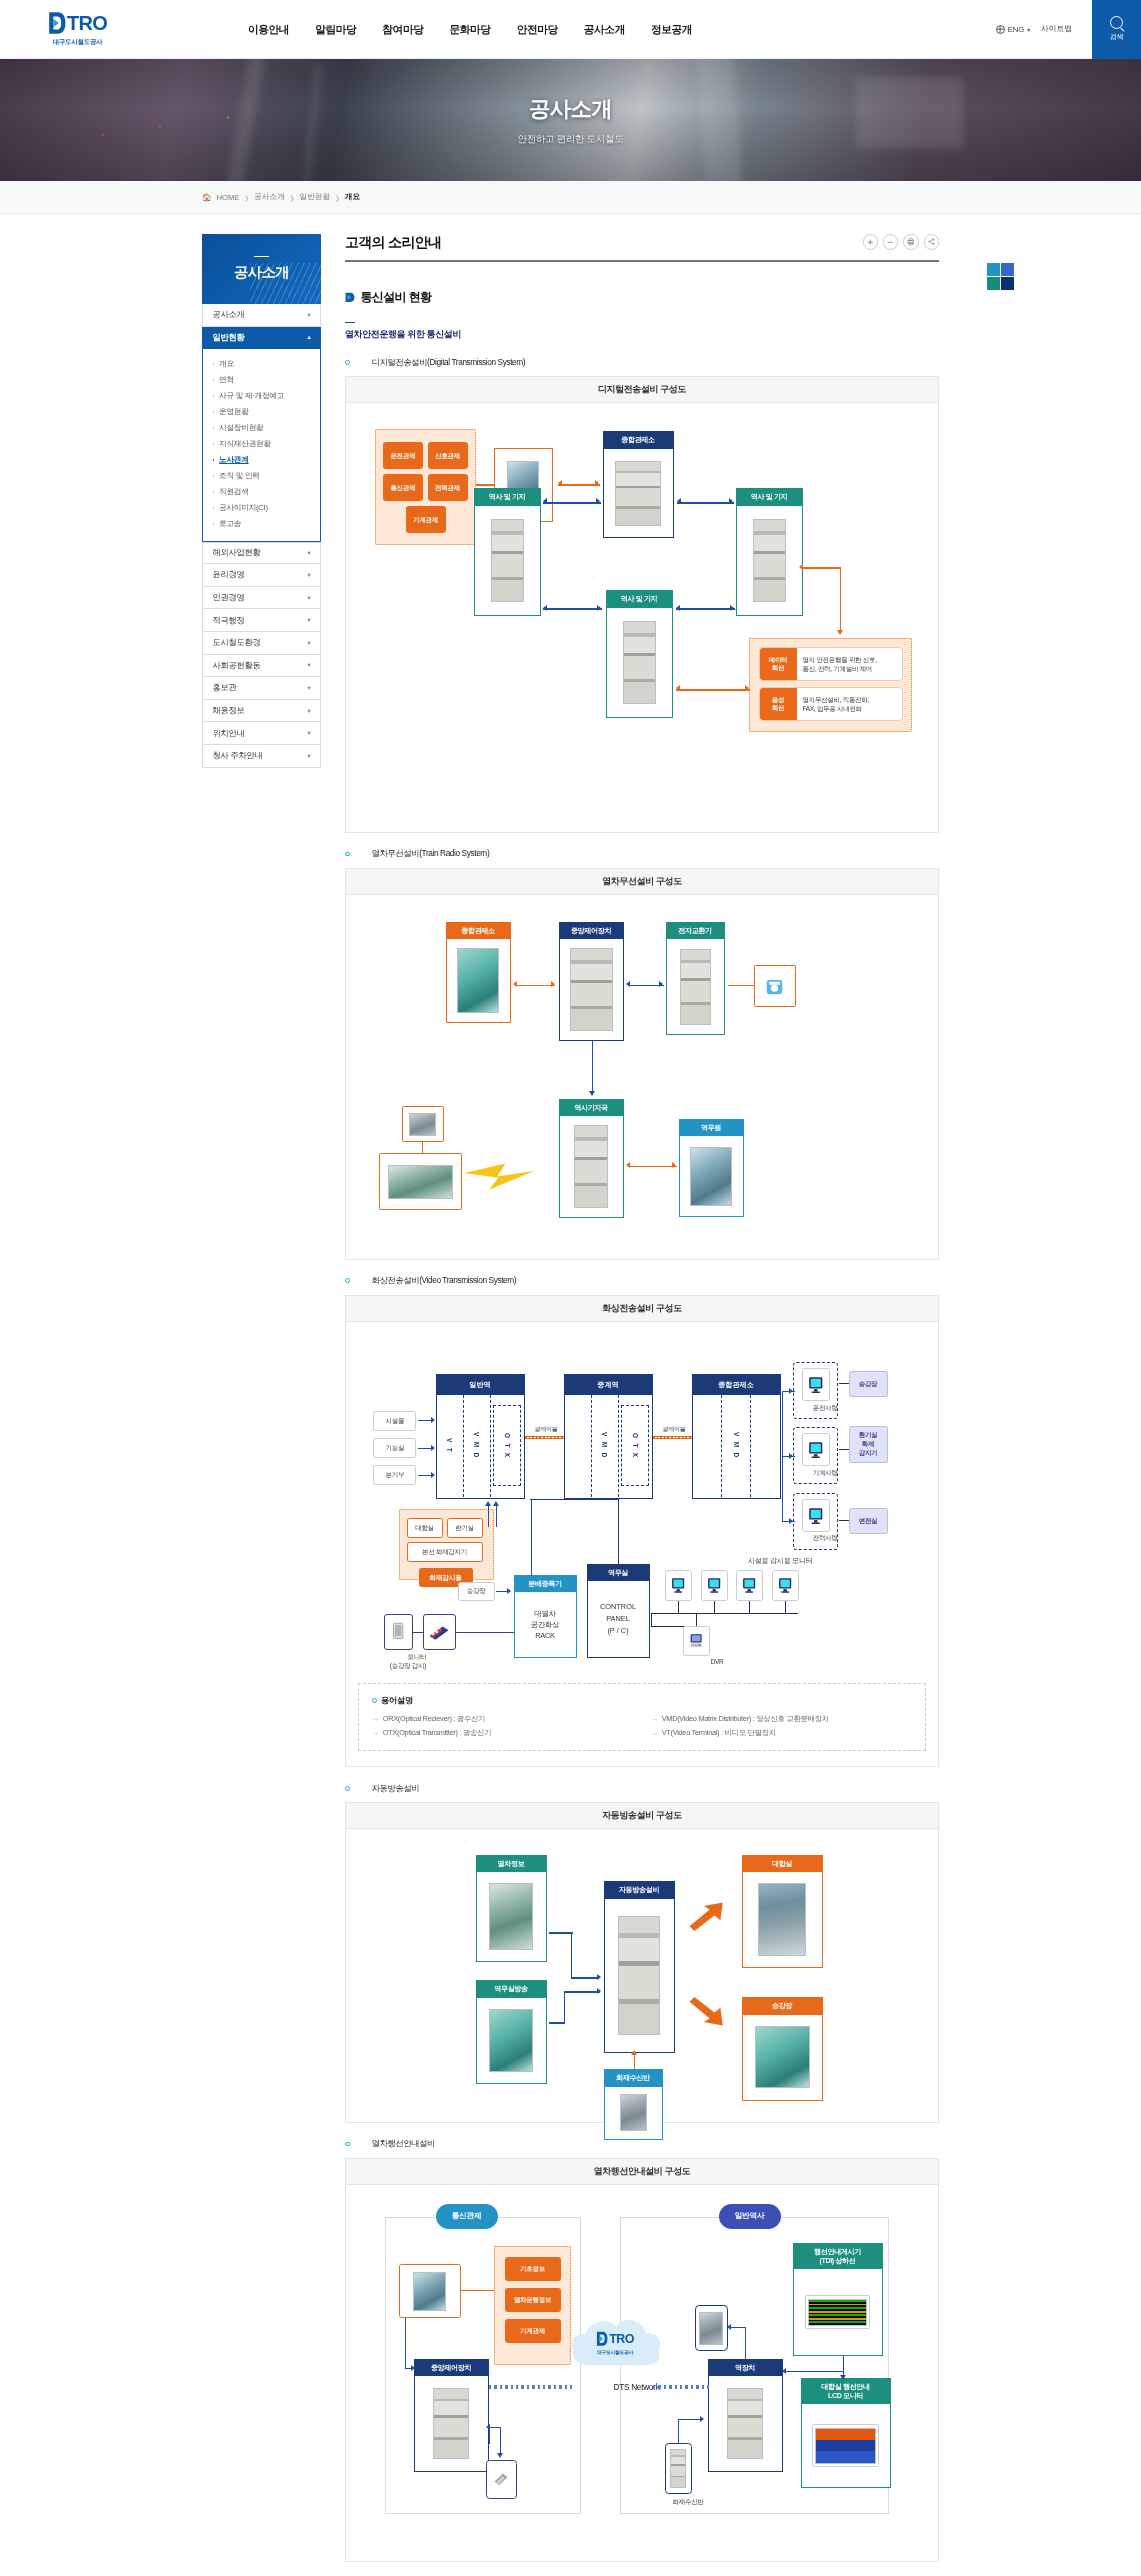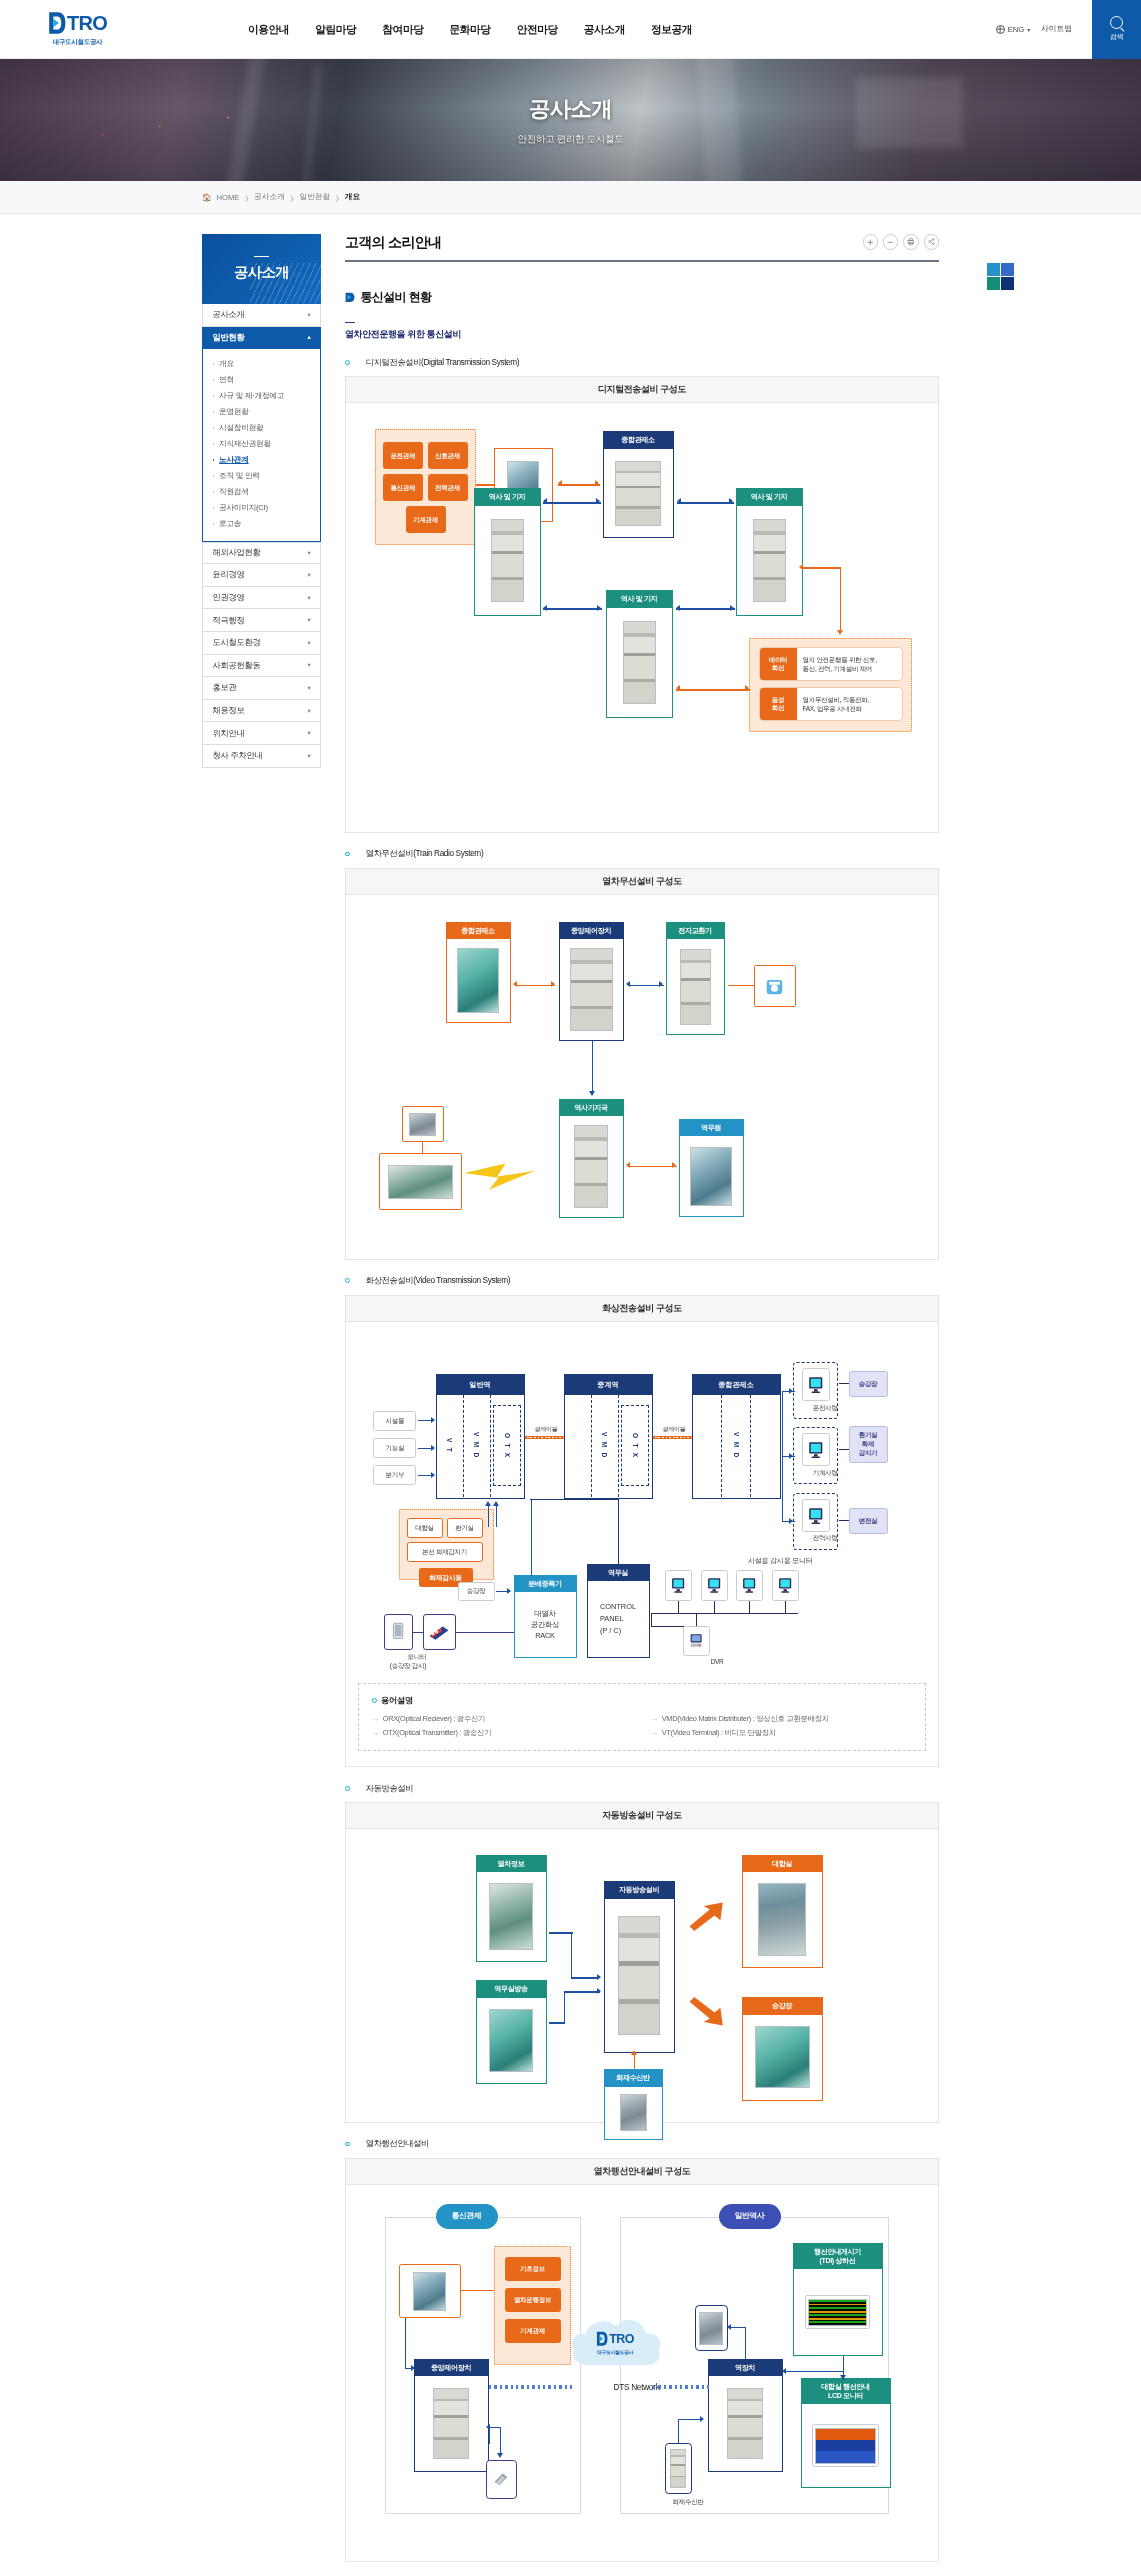--- a/index.html
+++ b/index.html
@@ -134,21 +134,21 @@
   .title-rule{ height:1.8px; background:#6b7280; margin-top:8.3px; }
 
   .sec-h2{ display:flex; align-items:center; gap:5.4px; margin-top:27px; }
   .sec-h2 .ico{ width:10px; height:10.7px; flex:0 0 10px; }
   .sec-h2 .t{ font-size:12px; font-weight:800; color:#111; letter-spacing:-0.6px; }
 
   .sec-h3-wrap{ margin-top:15.5px; }
   .sec-h3-dash{ width:9.5px; height:1.8px; background:#2a3c8f; margin-bottom:4.8px;}
   .sec-h3{ font-size:9px; font-weight:800; color:#1f2a6e; letter-spacing:-0.4px;}
 
-  .sec-h4{ display:flex; align-items:center; gap:16px; margin-top:15.5px;}
+  .sec-h4{ display:flex; align-items:center; gap:22px; margin-top:15.5px;}
   .sec-h4 .bullet{
     width:4.8px;height:4.8px;border-radius:50%; border:1.2px solid #1bb3d6; background:#fff; flex:0 0 4.8px;
   }
   .sec-h4 .t{ font-size:8.3px; color:#222; letter-spacing:-0.4px; }
 
   .panel{
     border:0.6px solid #e2e4e8; margin-top:8.3px; background:#fff;
   }
   .panel-head{
     background:#f5f6f8; border-bottom:0.6px solid #e2e4e8; height:26px;
@@ -772,21 +772,21 @@
           <div class="nodecard" style="left:145px;top:238px;width:63px;height:83px;border-color:#2293c4;">
             <div class="hd" style="background:#2293c4;font-family:Liberation Mono, monospace;">분배증폭기</div>
             <div class="bd" style="font-size:7.4px;color:#333;white-space:pre-line;text-align:center;line-height:1.5;letter-spacing:-0.3px;">대열차
 공간화상
 RACK</div>
           </div>
           <div class="arrow" style="left:162px;top:162px;width:1.2px;height:77px;background:#1d4fa3;"></div>
 
           <div class="nodecard" style="left:218px;top:227px;width:63px;height:94px;border-color:#1b3a78;">
             <div class="hd" style="background:#1b3a78;">역무실</div>
-            <div class="bd" style="font-size:7.4px;color:#333;white-space:pre-line;line-height:1.6;">CONTROL
+            <div class="bd" style="font-size:7.4px;color:#333;white-space:pre-line;text-align:center;line-height:1.6;">CONTROL
 PANEL
 (P / C)</div>
           </div>
           <div class="arrow" style="left:249px;top:162px;width:1.2px;height:67px;background:#1b3a78;"></div>
           <div class="arrow" style="left:161px;top:162px;width:89px;height:1.2px;background:#1b3a78;"></div>
 
           <div class="lbl-abs" style="left:295px;top:219px;width:149px;font-size:7.1px;">시설용 감시용 모니터</div>
           <div style="position:absolute;left:296px;top:233px;width:27px;height:31px;border:0.6px solid #c9ccd2;border-radius:2.4px;display:flex;align-items:center;justify-content:center;background:#fff;">
             <svg width="14.3" height="16.6" viewBox="0 0 26 30">
                   <rect x="2" y="2" width="22" height="19" rx="2" fill="#2a2a5a"></rect>

